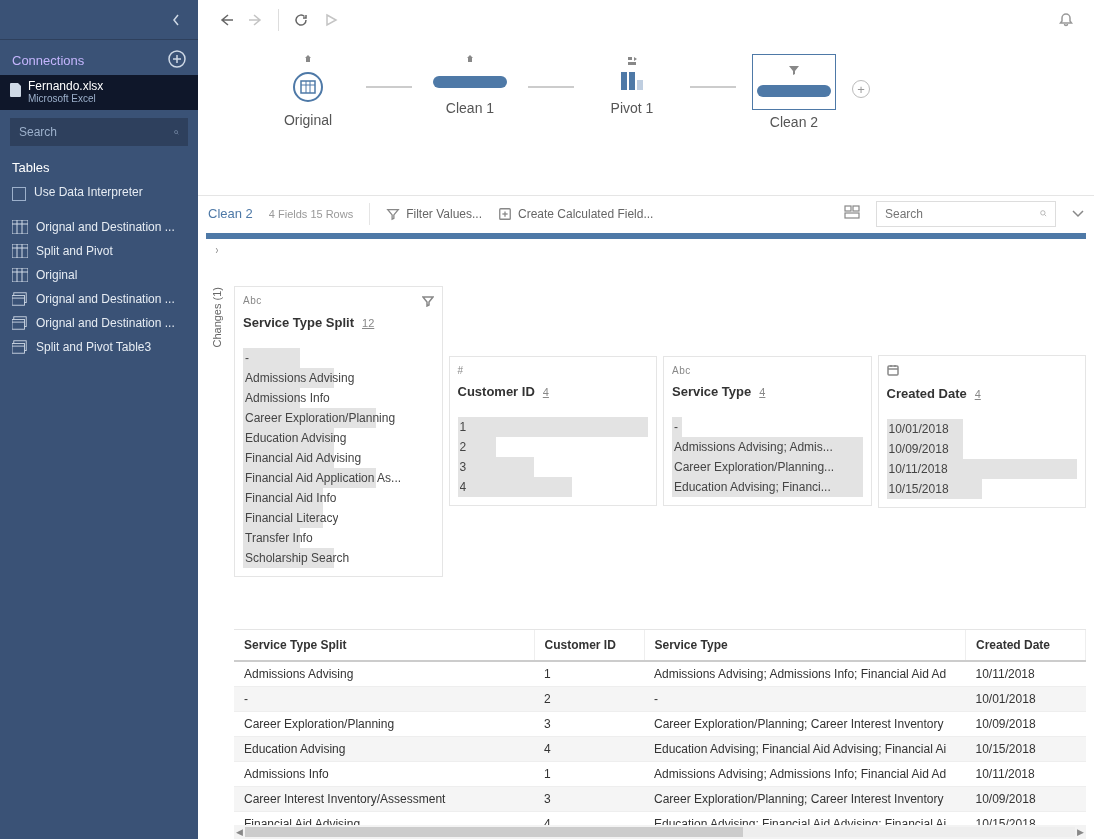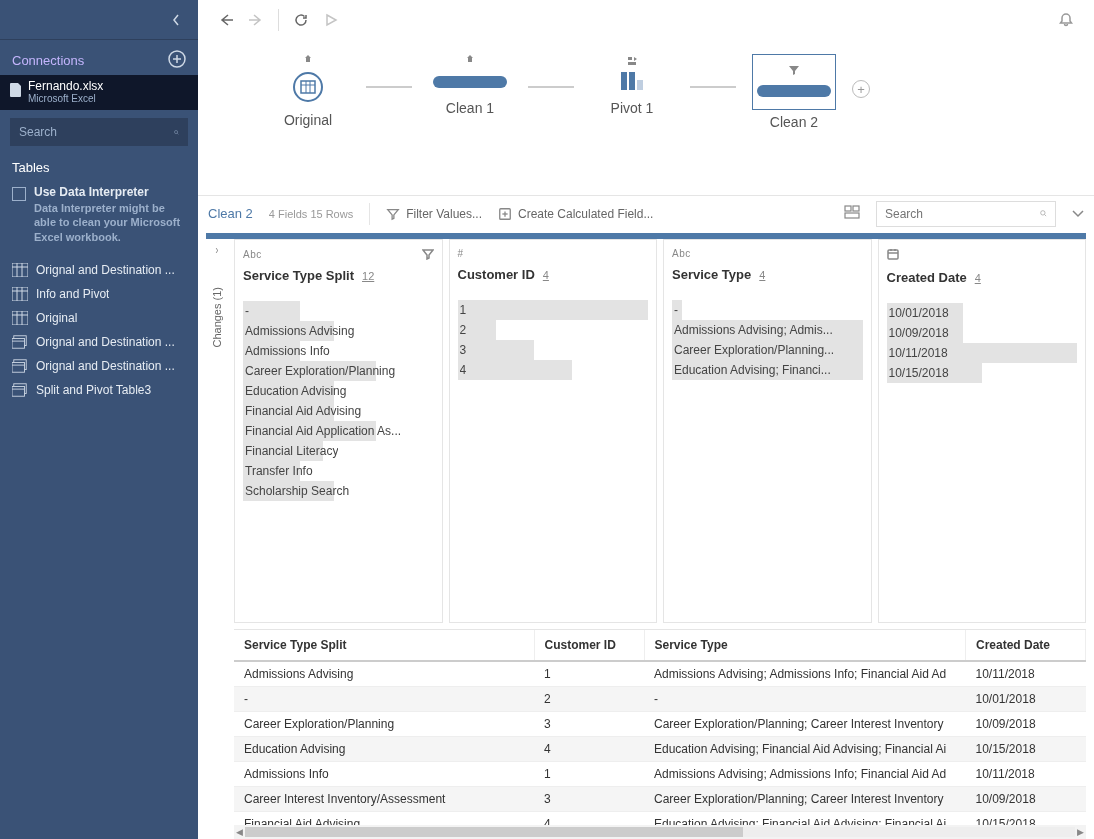--- a/index.html
+++ b/index.html
@@ -15,21 +15,21 @@
   .conn-item { background: #0f172a; padding: 4px 12px 6px 28px; position: relative; }
   .conn-item .file-icon { position: absolute; left: 10px; top: 8px; width: 12px; height: 14px; fill: #cfd9e6; }
   .conn-name { font-size: 12px; color: #fff; }
   .conn-sub { font-size: 10px; color: #9cb0cb; }
   .search-wrap { padding: 8px 10px; }
   .search-box { display: flex; align-items: center; height: 28px; background: #2e405d; border: 1px solid #2e405d; padding: 0 8px; position: relative; }
   .search-box input { flex: 1; background: transparent; border: none; outline: none; color: #cfd9e6; font-size: 12px; }
   .search-box input::placeholder { color: #9cb0cb; }
   .search-box svg { width: 13px; height: 13px; fill: #9cb0cb; }
   .tables-head { padding: 6px 12px 2px; font-size: 13px; color: #fff; }
-  .use-di { display: flex; padding: 8px 12px 10px 12px; gap: 8px; font-weight: bold; }
+  .use-di { display: flex; padding: 8px 12px 10px 12px; gap: 8px; }
   .use-di-check { width: 14px; height: 14px; border: 1px solid #9cb0cb; margin-top: 2px; flex-shrink: 0; }
   .use-di-title { font-size: 12px; color: #e6ecf3; }
   .use-di-desc { font-size: 11px; color: #9cb0cb; line-height: 1.3; margin-top: 2px; }
   .table-list { padding-top: 4px; text-align: right; }
   .table-row { display: flex; align-items: center; gap: 8px; padding: 5px 12px; font-size: 12px; color: #e6ecf3; white-space: nowrap; overflow: hidden; text-overflow: ellipsis; }
   .table-row svg { width: 16px; height: 14px; fill: #cfd9e6; flex-shrink: 0; }
   .table-row span { overflow: hidden; text-overflow: ellipsis; }
 
   
   .main { flex: 1; display: flex; flex-direction: column; overflow: hidden; }
@@ -70,21 +70,21 @@
   .step-search input{ flex:1; border:none; outline:none; font-size:12px; background:transparent;}
   .step-search svg{width:13px;height:13px;fill:#999;}
   .chev svg{width:12px;height:8px;fill:#888;}
   .topline { height:6px; background:#4e79a7; margin: 2px 8px 0 8px;}
 
   
   .midwrap { flex:1; display:flex; overflow:hidden; padding: 0 8px; gap:6px;}
   .changes-rail { width:22px; display:flex; flex-direction:column; align-items:center; padding-top:4px; gap:6px;}
   .changes-rail .toggle-arrow { font-size:12px; color:#888; transform: scaleX(0.7);}
   .changes-rail .label { writing-mode: vertical-rl; transform: rotate(180deg); font-size:11px; color:#666; margin-top:24px;}
-  .cards { flex:1; display:flex; gap:6px; overflow:hidden;}
+  .cards { flex:1; display:flex; gap:6px; overflow:hidden;align-items:center;}
   .card { flex:1; border:1px solid #e5e5e5; padding:8px 8px 8px; display:flex; flex-direction:column; overflow:hidden; background:#fff;}
   .card-type { font-size:10px; letter-spacing:0.5px; color:#888; display:flex; align-items:center; justify-content:space-between;}
   .card-type svg{width:12px;height:12px;fill:none;stroke:#888;stroke-width:1.5;}
   .card-title-row { display:flex; align-items:baseline; gap:8px; margin-top:8px; margin-bottom:18px;}
   .card-title { font-size:13px; font-weight:600; color:#333;}
   .card-count { font-size:11px; color:#888;text-decoration:underline;}
   .vals { display:flex; flex-direction:column; gap:0;}
   .val { font-size:12px; color:#444; height:20px; display:flex; align-items:center; position:relative; padding:0 2px; white-space: nowrap; overflow:hidden; text-overflow:ellipsis;}
   .val .bar-bg{ position:absolute; left:0; top:0; bottom:0; background:#e3e3e3;}
   .val .txt { position:relative; z-index:1; overflow: hidden; text-overflow: ellipsis;}
@@ -134,41 +134,40 @@
           <circle cx="6.5" cy="6.5" r="5" fill="none" stroke="#9cb0cb" stroke-width="1.5"></circle>
           <line x1="10.5" y1="10.5" x2="14" y2="14" stroke="#9cb0cb" stroke-width="1.5"></line>
         </svg>
     </div>
   </div>
   <div class="tables-head">Tables</div>
   <div class="use-di">
     <div class="use-di-check"></div>
     <div>
       <div class="use-di-title">Use Data Interpreter</div>
-      <div class="use-di-desc">Data Interpreter might be able to clean your Microsoft Excel workbook.</div>
     </div>
   </div>
   <div class="table-list" id="table-list">
       <div class="table-row">
         <svg viewBox="0 0 16 14">
           <rect x="0" y="0" width="16" height="14" fill="none" stroke="#cfd9e6"></rect>
           <line x1="0" y1="4" x2="16" y2="4" stroke="#cfd9e6"></line>
           <line x1="5" y1="0" x2="5" y2="14" stroke="#cfd9e6"></line>
           <line x1="10" y1="0" x2="10" y2="14" stroke="#cfd9e6"></line>
         </svg>
         <span>Orignal and Destination ...</span>
       </div>
       <div class="table-row">
         <svg viewBox="0 0 16 14">
           <rect x="0" y="0" width="16" height="14" fill="none" stroke="#cfd9e6"></rect>
           <line x1="0" y1="4" x2="16" y2="4" stroke="#cfd9e6"></line>
           <line x1="5" y1="0" x2="5" y2="14" stroke="#cfd9e6"></line>
           <line x1="10" y1="0" x2="10" y2="14" stroke="#cfd9e6"></line>
         </svg>
-        <span>Info and Pivot</span>
+        <span>Split and Pivot</span>
       </div>
       <div class="table-row">
         <svg viewBox="0 0 16 14">
           <rect x="0" y="0" width="16" height="14" fill="none" stroke="#cfd9e6"></rect>
           <line x1="0" y1="4" x2="16" y2="4" stroke="#cfd9e6"></line>
           <line x1="5" y1="0" x2="5" y2="14" stroke="#cfd9e6"></line>
           <line x1="10" y1="0" x2="10" y2="14" stroke="#cfd9e6"></line>
         </svg>
         <span>Original</span>
       </div>
@@ -358,20 +357,24 @@
               <div class="bar-bg" style="width:48%"></div>
               <span class="txt">Education Advising</span>
             </div>
             <div class="val">
               <div class="bar-bg" style="width:48%"></div>
               <span class="txt">Financial Aid Advising</span>
             </div>
             <div class="val">
               <div class="bar-bg" style="width:70%"></div>
               <span class="txt">Financial Aid Application As...</span>
+            </div>
+            <div class="val">
+              <div class="bar-bg" style="width:42%"></div>
+              <span class="txt">Financial Aid Info</span>
             </div>
             <div class="val">
               <div class="bar-bg" style="width:42%"></div>
               <span class="txt">Financial Literacy</span>
             </div>
             <div class="val">
               <div class="bar-bg" style="width:30%"></div>
               <span class="txt">Transfer Info</span>
             </div>
             <div class="val">

